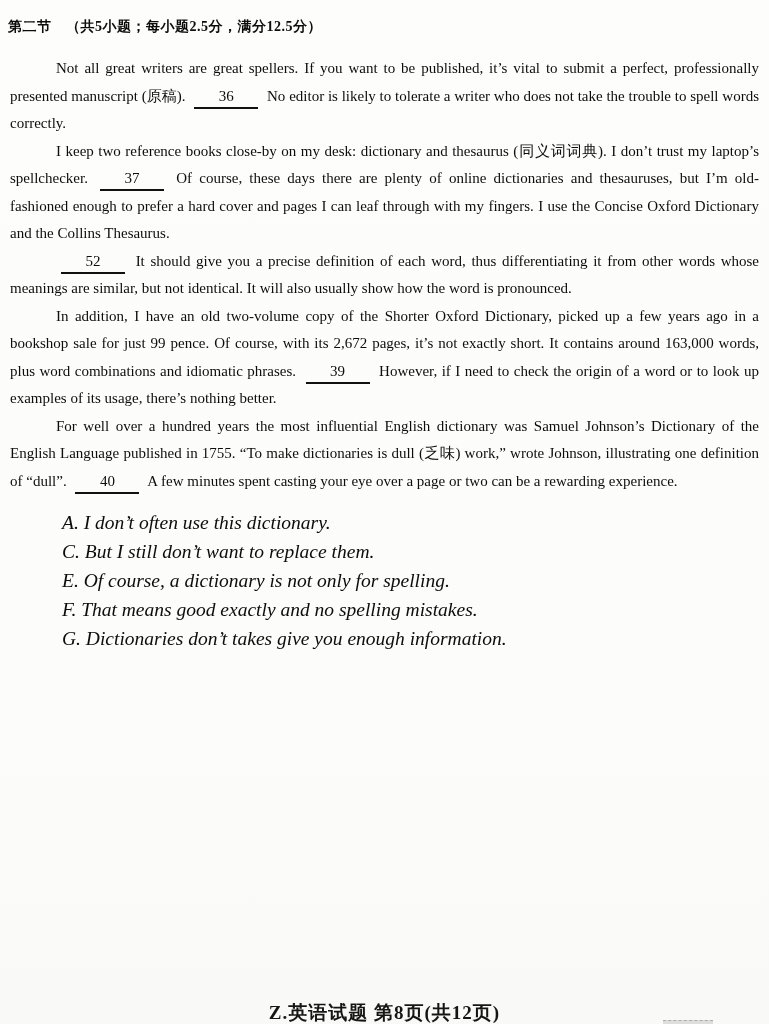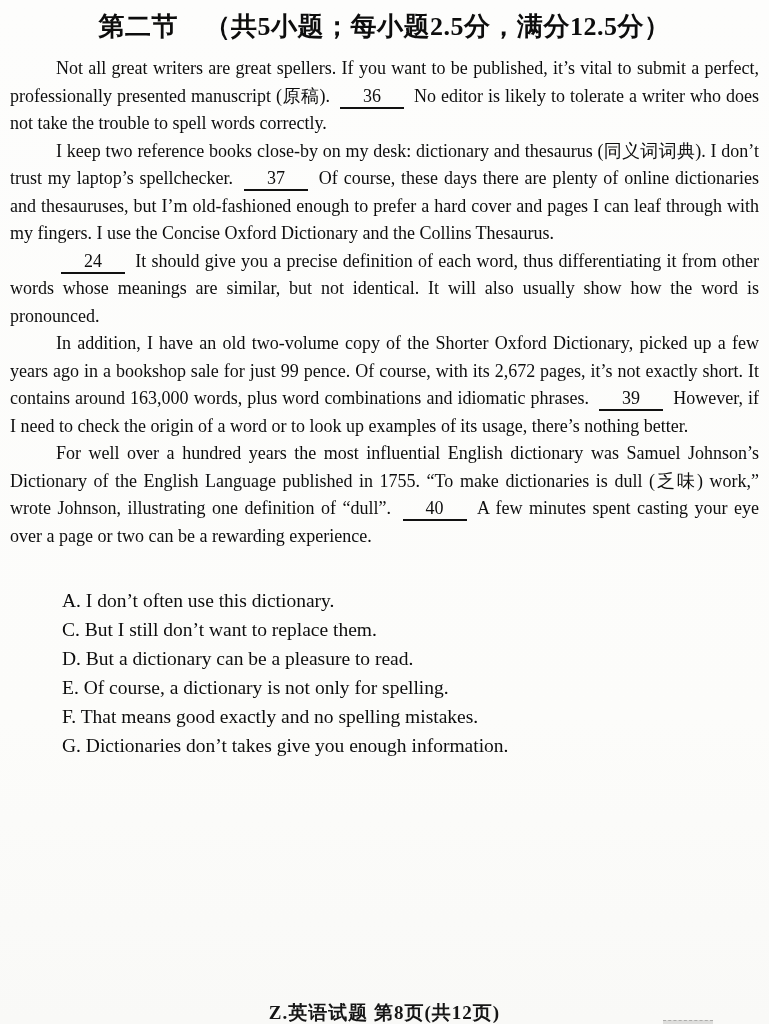--- a/index.html
+++ b/index.html
@@ -13,60 +13,60 @@
     height: 1024px;
     margin: 0 auto;
     background: linear-gradient(180deg, #fdfdfc 0%, #fcfcfa 70%, #f9f9f7 100%);
     overflow: hidden;
     color: #0d0d0d;
     font-family: "Liberation Serif", "DejaVu Serif", serif;
     -webkit-font-smoothing: antialiased;
   }
   .section-header {
     margin: 12px 8px 0 8px;
-    font-size: 26px;
+    font-size: 14px;
     font-weight: 700;
     line-height: 30px;
     letter-spacing: 0.5px;
-    text-align: center;
   }
   .instructions {
     margin: 2px 8px 0 8px;
     font-size: 21px;
     font-weight: 600;
     line-height: 31px;
     text-indent: 2em;
     text-align: justify;
     letter-spacing: 0.5px;
   }
   .passage {
     margin: 13px 10px 0 10px;
-    font-size: 18px;
+    font-size: 15px;
     line-height: 27.5px;
     text-align: justify;
   }
   .passage p {
     margin: 0;
     text-indent: 46px;
   }
   .it { }
   .blank {
     display: inline-block;
     min-width: 64px;
     text-indent: 0;
     text-align: center;
     border-bottom: 2px solid #111;
     line-height: 21px;
     margin: 0 5px;
     font-style: normal;
   }
   .options {
-    margin: 36px 10px 0 62px;
+    margin: 13px 10px 0 62px;
     font-size: 19.5px;
     line-height: 29px;
+    font-style: italic;
   }
   .options div { white-space: nowrap; }
   .page-footer {
     position: absolute;
     top: 1000px;
     left: 0;
     width: 100%;
     text-align: center;
     font-size: 19px;
     font-weight: 700;
@@ -88,29 +88,28 @@
 <body>
 
 <div class="page">
 
   <div class="section-header">第二节　（共5小题；每小题2.5分，满分12.5分）</div>
 
 
   <div class="passage">
     <p><span>Not all great writers are great spellers. If you want to be published, it’s vital to submit a perfect, professionally presented manuscript (原稿). </span><span class="blank">36</span><span> No editor is likely to tolerate a writer who does not take the trouble to spell words correctly.</span></p>
     <p><span>I keep two reference books close-by on my desk: dictionary and thesaurus (同义词词典). I don’t trust my laptop’s spellchecker. </span><span class="blank">37</span><span> Of course, these days there are plenty of online dictionaries and thesauruses, but I’m old-fashioned enough to prefer a hard cover and pages I can leaf through with my fingers. I use the </span><span class="it">Concise Oxford Dictionary</span><span> and the </span><span class="it">Collins Thesaurus</span><span>.</span></p>
-    <p><span class="blank">24</span><span> It should give you a precise definition of each word, thus differentiating it from other words whose meanings are similar, but not identical. It will also usually show how the word is pronounced.</span></p>
+    <p><span class="blank">52</span><span> It should give you a precise definition of each word, thus differentiating it from other words whose meanings are similar, but not identical. It will also usually show how the word is pronounced.</span></p>
     <p><span>In addition, I have an old two-volume copy of the </span><span class="it">Shorter Oxford Dictionary</span><span>, picked up a few years ago in a bookshop sale for just 99 pence. Of course, with its 2,672 pages, it’s not exactly short. It contains around 163,000 words, plus word combinations and idiomatic phrases. </span><span class="blank">39</span><span> However, if I need to check the origin of a word or to look up examples of its usage, there’s nothing better.</span></p>
     <p><span>For well over a hundred years the most influential English dictionary was Samuel Johnson’s </span><span class="it">Dictionary of the English Language</span><span> published in 1755. “To make dictionaries is dull (乏味) work,” wrote Johnson, illustrating one definition of “dull”. </span><span class="blank">40</span><span> A few minutes spent casting your eye over a page or two can be a rewarding experience.</span></p>
   </div>
 
   <div class="options">
     <div>A. I don’t often use this dictionary.</div>
     <div>C. But I still don’t want to replace them.</div>
-    <div>D. But a dictionary can be a pleasure to read.</div>
     <div>E. Of course, a dictionary is not only for spelling.</div>
     <div>F. That means good exactly and no spelling mistakes.</div>
     <div>G. Dictionaries don’t takes give you enough information.</div>
   </div>
 
   <div class="page-footer">Z.英语试题 第8页(共12页)</div>
 
   <div class="scan-artifact"></div>
 
 </div>

